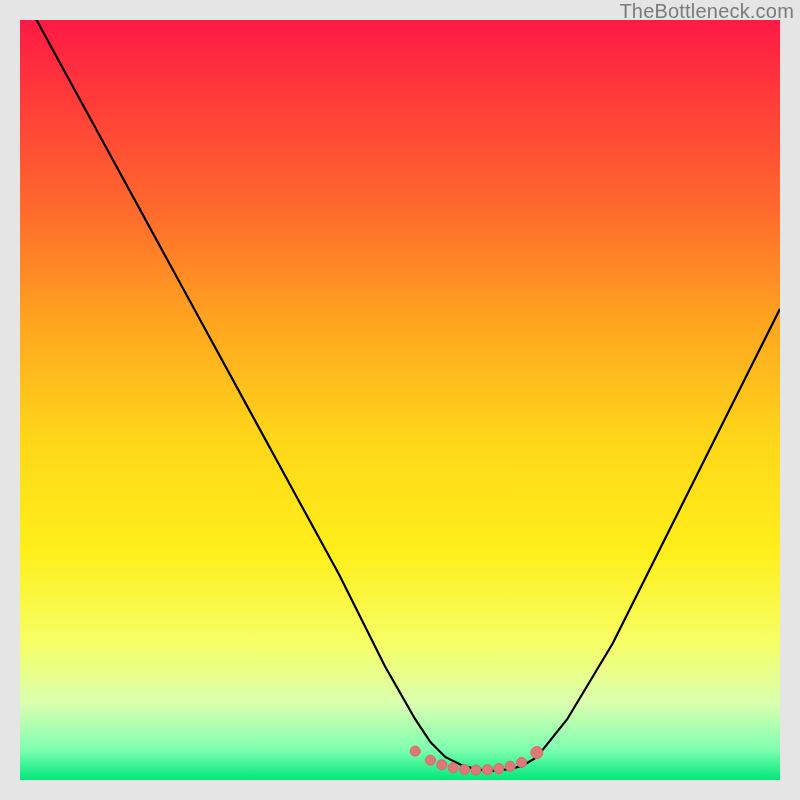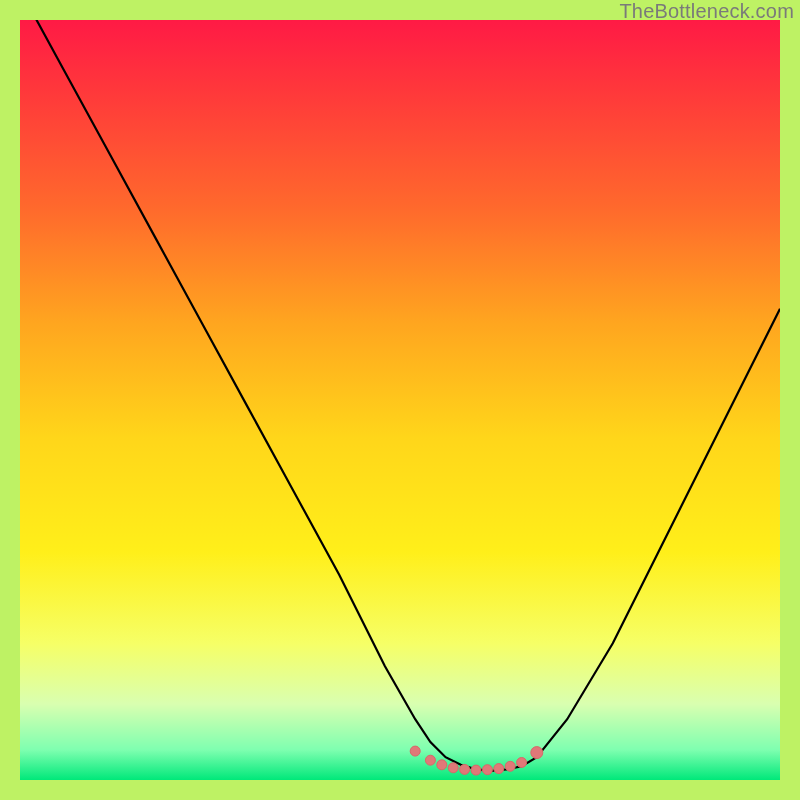--- a/index.html
+++ b/index.html
@@ -8,21 +8,21 @@
     width: 800px;
     height: 800px;
     background: #000;
     overflow: hidden;
     font-family: Arial, Helvetica, sans-serif;
   }
   .stage {
     position: relative;
     width: 800px;
     height: 800px;
-    background: #bef264;
+    background: #e5e5e5;
   }
   .plot {
     position: absolute;
     left: 20px;
     top: 20px;
     width: 760px;
     height: 760px;
     overflow: hidden;
   }
   .gradient {

